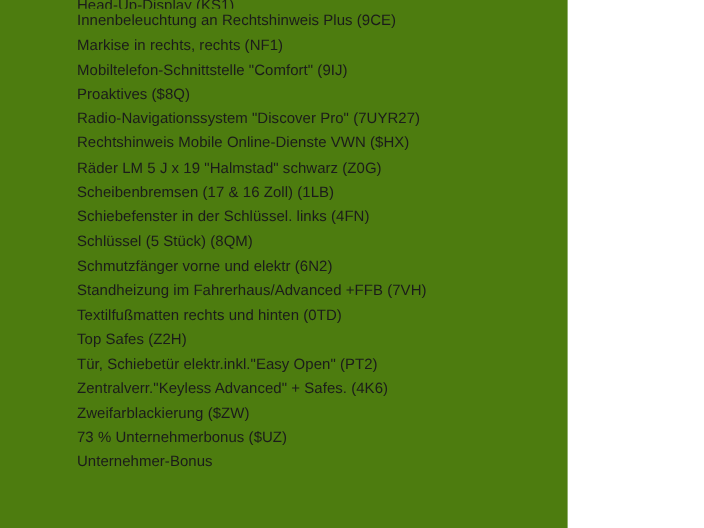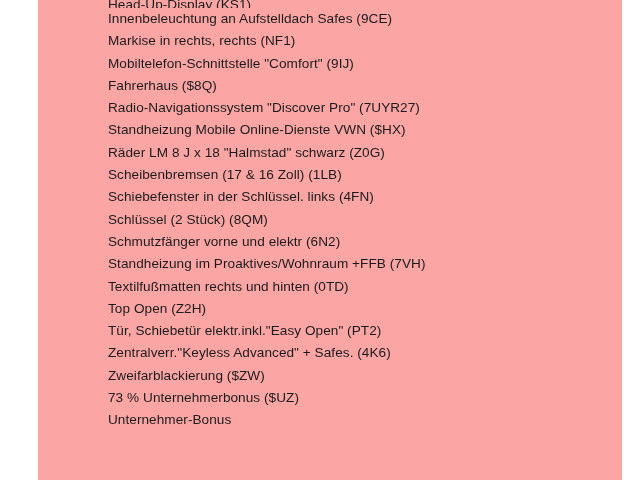--- a/index.html
+++ b/index.html
@@ -9,26 +9,25 @@
   }
   body {
     width: 640px;
     height: 480px;
     overflow: hidden;
     font-family: "Liberation Sans", sans-serif;
     color: #1a1a1a;
   }
   #doc {
     position: relative;
-    width: 584px;
+    width: 516px;
     height: 480px;
-    background: #fca5a5;
+    background: #4d7c0f;
     padding: 0;
     box-sizing: border-box;
-    margin-left: 38px;
   }
   .lines {
     position: absolute;
     left: 70px;
     top: -6px;
     width: 560px;
   }
   .line {
     font-size: 13.6px;
     line-height: 22.3px;
@@ -42,34 +41,34 @@
     overflow: hidden;
     line-height: 22.3px;
   }
 </style>
 </head>
 <body>
 
 <div id="doc">
   <div class="lines">
     <div class="line clipped-top">Head-Up-Display (KS1)</div>
-    <div class="line">Innenbeleuchtung an Aufstelldach Safes (9CE)</div>
+    <div class="line">Innenbeleuchtung an Rechtshinweis Plus (9CE)</div>
     <div class="line">Markise in rechts, rechts (NF1)</div>
     <div class="line">Mobiltelefon-Schnittstelle "Comfort" (9IJ)</div>
-    <div class="line">Fahrerhaus ($8Q)</div>
+    <div class="line">Proaktives ($8Q)</div>
     <div class="line">Radio-Navigationssystem "Discover Pro" (7UYR27)</div>
-    <div class="line">Standheizung Mobile Online-Dienste VWN ($HX)</div>
-    <div class="line">Räder LM 8 J x 18 "Halmstad" schwarz (Z0G)</div>
+    <div class="line">Rechtshinweis Mobile Online-Dienste VWN ($HX)</div>
+    <div class="line">Räder LM 5 J x 19 "Halmstad" schwarz (Z0G)</div>
     <div class="line">Scheibenbremsen (17 &amp; 16 Zoll) (1LB)</div>
     <div class="line">Schiebefenster in der Schlüssel. links (4FN)</div>
-    <div class="line">Schlüssel (2 Stück) (8QM)</div>
+    <div class="line">Schlüssel (5 Stück) (8QM)</div>
     <div class="line">Schmutzfänger vorne und elektr (6N2)</div>
-    <div class="line">Standheizung im Proaktives/Wohnraum +FFB (7VH)</div>
+    <div class="line">Standheizung im Fahrerhaus/Advanced +FFB (7VH)</div>
     <div class="line">Textilfußmatten rechts und hinten (0TD)</div>
-    <div class="line">Top Open (Z2H)</div>
+    <div class="line">Top Safes (Z2H)</div>
     <div class="line">Tür, Schiebetür elektr.inkl."Easy Open" (PT2)</div>
     <div class="line">Zentralverr."Keyless Advanced" + Safes. (4K6)</div>
     <div class="line">Zweifarblackierung ($ZW)</div>
     <div class="line">73 % Unternehmerbonus ($UZ)</div>
     <div class="line">Unternehmer-Bonus</div>
 
   </div>
 </div>
 
 </body></html>

